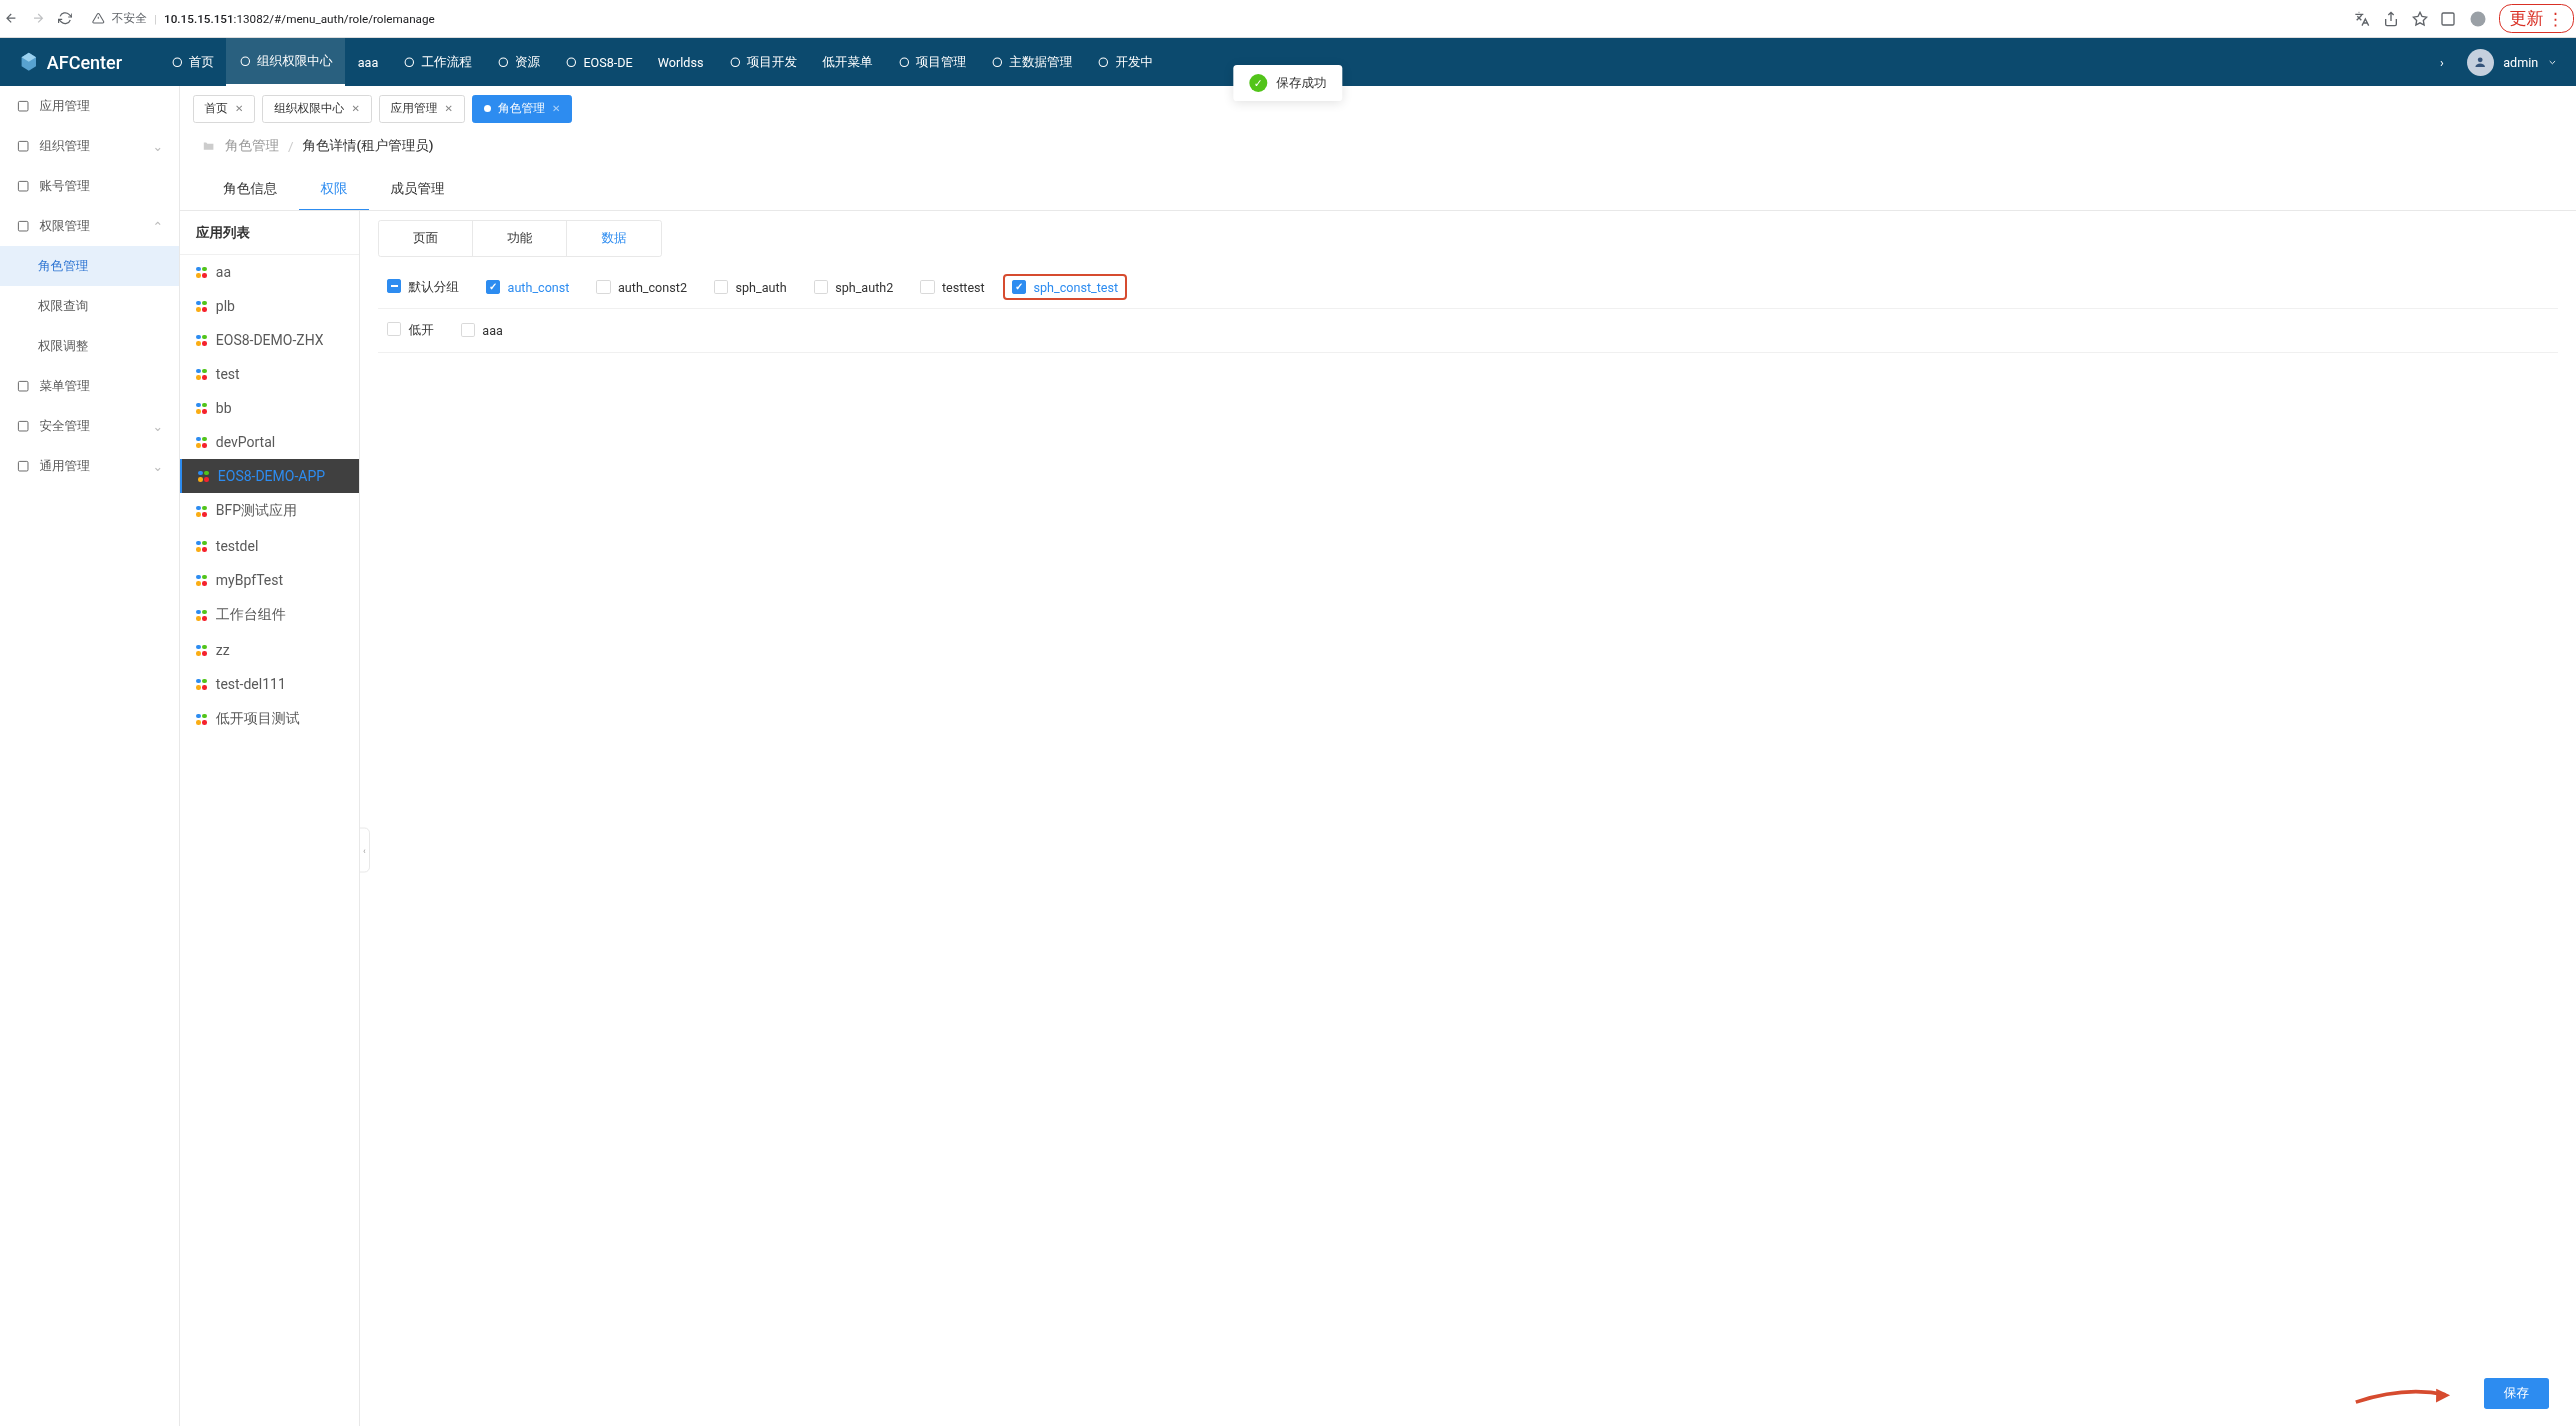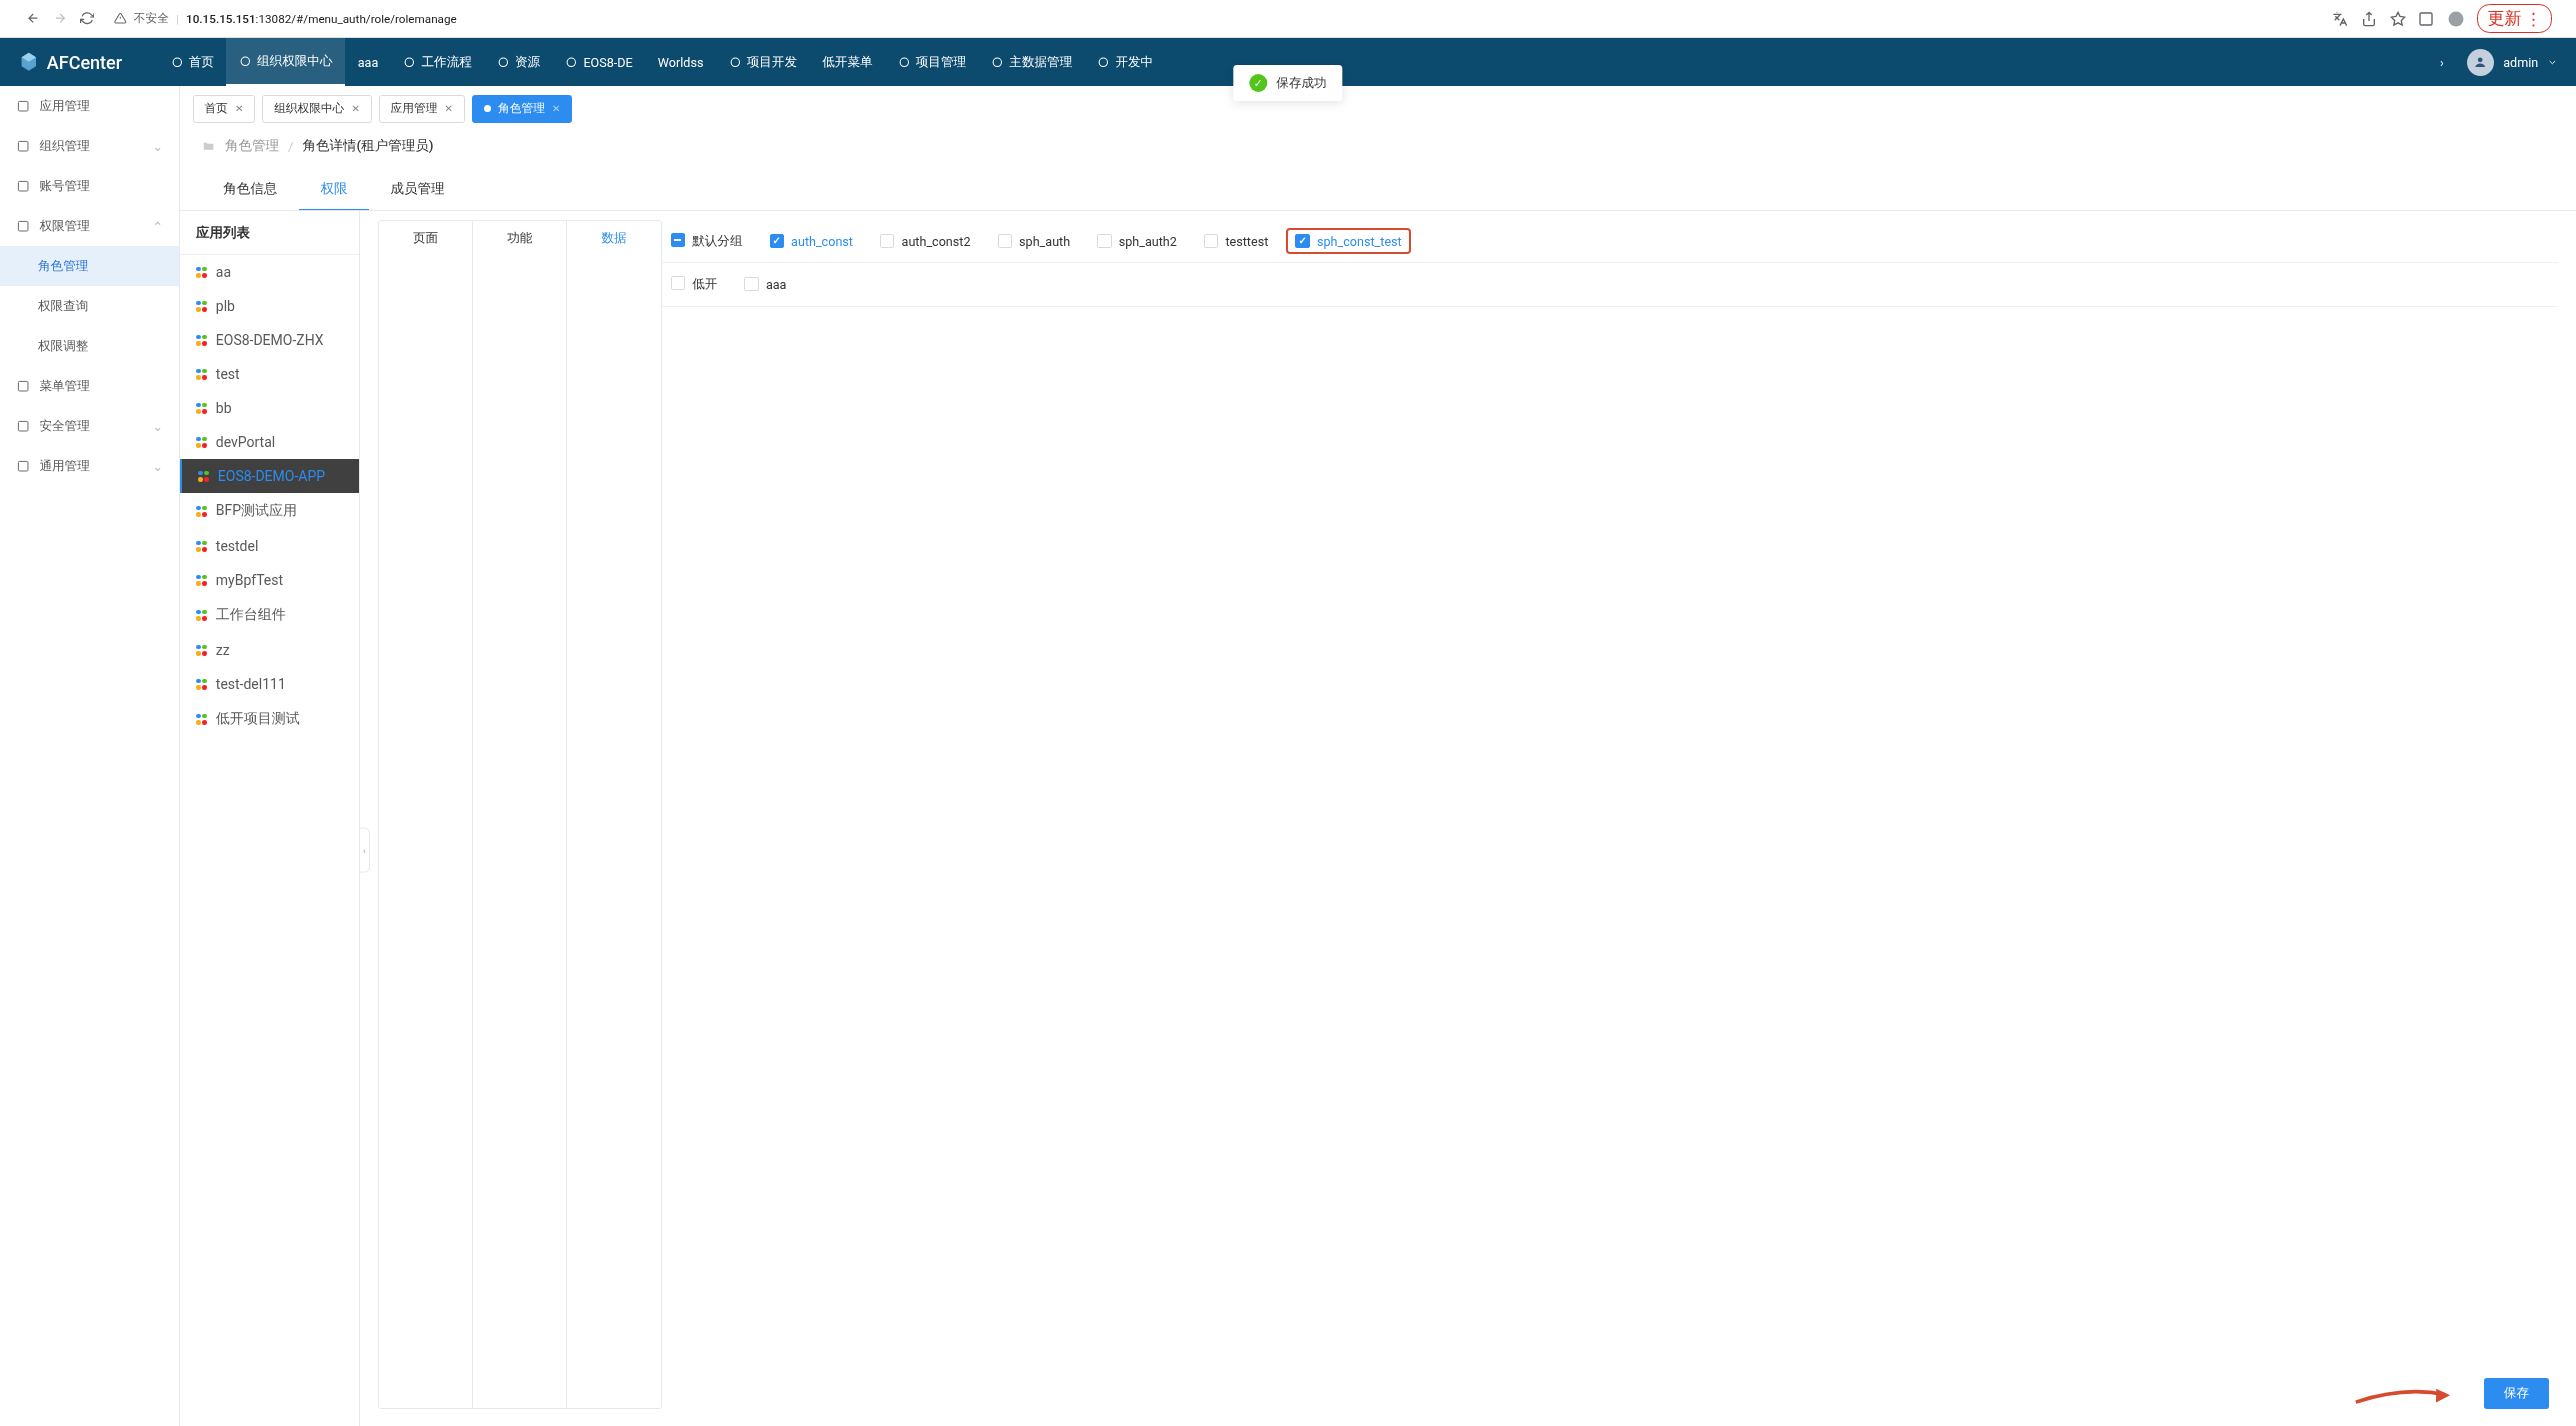--- a/index.html
+++ b/index.html
@@ -1,17 +1,17 @@
 <!DOCTYPE html>
 <html style="font-size:14.4px"><head>
 <meta charset="utf-8">
 <style>
 *{box-sizing:border-box;margin:0;padding:0;font-family:-apple-system,BlinkMacSystemFont,"Segoe UI",Roboto,"Helvetica Neue",Arial,sans-serif}
 body{background:#fff;font-size:12.6px;color:#333}
-.browser-bar{height:38px;display:flex;align-items:center;padding:0 24px;border-bottom:0.9px solid #ddd;gap:9px}
+.browser-bar{height:38px;display:flex;align-items:center;padding:0 2px;border-bottom:0.9px solid #ddd;gap:9px}
 .nav-icon{width:18px;height:18px;display:flex;align-items:center;justify-content:center;color:#5f6368;cursor:pointer}
 .url-bar{flex:1;display:flex;align-items:center;gap:7.2px;padding:0 9px;font-size:11.7px;color:#5f6368}
 .url-text{color:#202124}
 .url-host{color:#202124;font-weight:500}
 .browser-right{display:flex;align-items:center;gap:12.6px;color:#5f6368}
 .update-btn{color:#d93025;border:0.9px solid #d93025;border-radius:12.6px;padding:1.8px 9px;font-size:17px;display:flex;align-items:center;gap:3.6px}
 .top-header{height:48px;background:#0c4a6e;color:#fff;display:flex;align-items:center;padding:0 18px;gap:0}
 .logo{display:flex;align-items:center;gap:7.2px;font-size:18px;font-weight:500;margin-right:36px}
 .logo-icon{width:21.6px;height:21.6px}
 .top-nav{display:flex;align-items:center;height:100%;flex:1;overflow:hidden}
@@ -42,21 +42,21 @@
 .content{flex:1;display:flex;background:#fff;overflow:hidden}
 .app-list{width:180px;border-right:0.9px solid #e8e8e8;overflow-y:auto}
 .app-list-header{padding:12.6px 16px;font-weight:600;font-size:13.5px;border-bottom:0.9px solid #f0f0f0}
 .app-item{display:flex;align-items:center;gap:9px;padding:9px 16px;cursor:pointer;color:#595959;font-size:14px}
 .app-item.active{background:#404040;color:#2d8cf0;border-left:2.7px solid #2d8cf0}
 .app-dots{display:grid;grid-template-columns:repeat(2,4.5px);grid-template-rows:repeat(2,4.5px);gap:1.8px}
 .app-dots span{width:4.5px;height:4.5px;border-radius:50%;background:#2d8cf0}
 .app-dots span:nth-child(2){background:#52c41a}
 .app-dots span:nth-child(3){background:#faad14}
 .app-dots span:nth-child(4){background:#f5222d}
-.perm-panel{flex:1;display:flex;flex-direction:row;padding:9px 18px}
+.perm-panel{flex:1;display:flex;flex-direction:column;padding:9px 18px}
 .perm-type-tabs{display:flex;border:0.9px solid #e8e8e8;width:fit-content;border-radius:2.7px;margin-bottom:9px}
 .perm-type-tab{padding:9px 34px;cursor:pointer;border-right:0.9px solid #e8e8e8;font-size:12.6px}
 .perm-type-tab:last-child{border-right:none}
 .perm-type-tab.active{color:#2d8cf0}
 .perm-rows{flex:1}
 .perm-row{display:flex;align-items:center;padding:12.6px 9px;border-bottom:0.9px solid #f0f0f0;gap:27px;flex-wrap:wrap}
 .checkbox-group{display:flex;align-items:flex-start;gap:7.2px;cursor:pointer;font-size:12.6px}
 .checkbox{width:14.4px;height:14.4px;border:0.9px solid #d9d9d9;border-radius:1.8px;display:flex;align-items:center;justify-content:center;background:#fff}
 .checkbox.checked{background:#2d8cf0;border-color:#2d8cf0}
 .checkbox.checked::after{content:"✓";color:#fff;font-size:10px;font-weight:bold}

